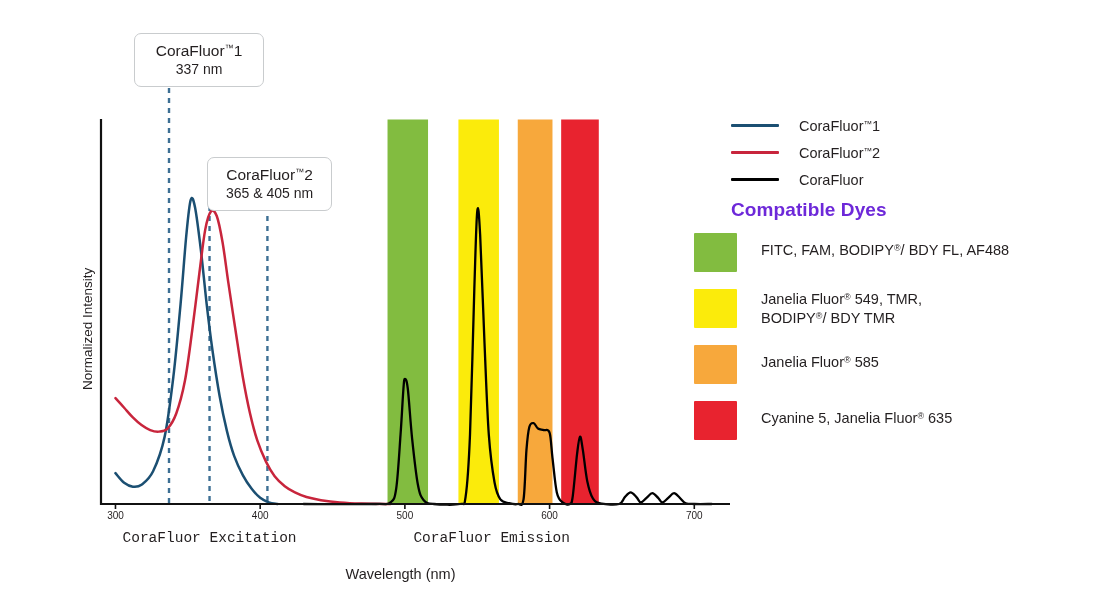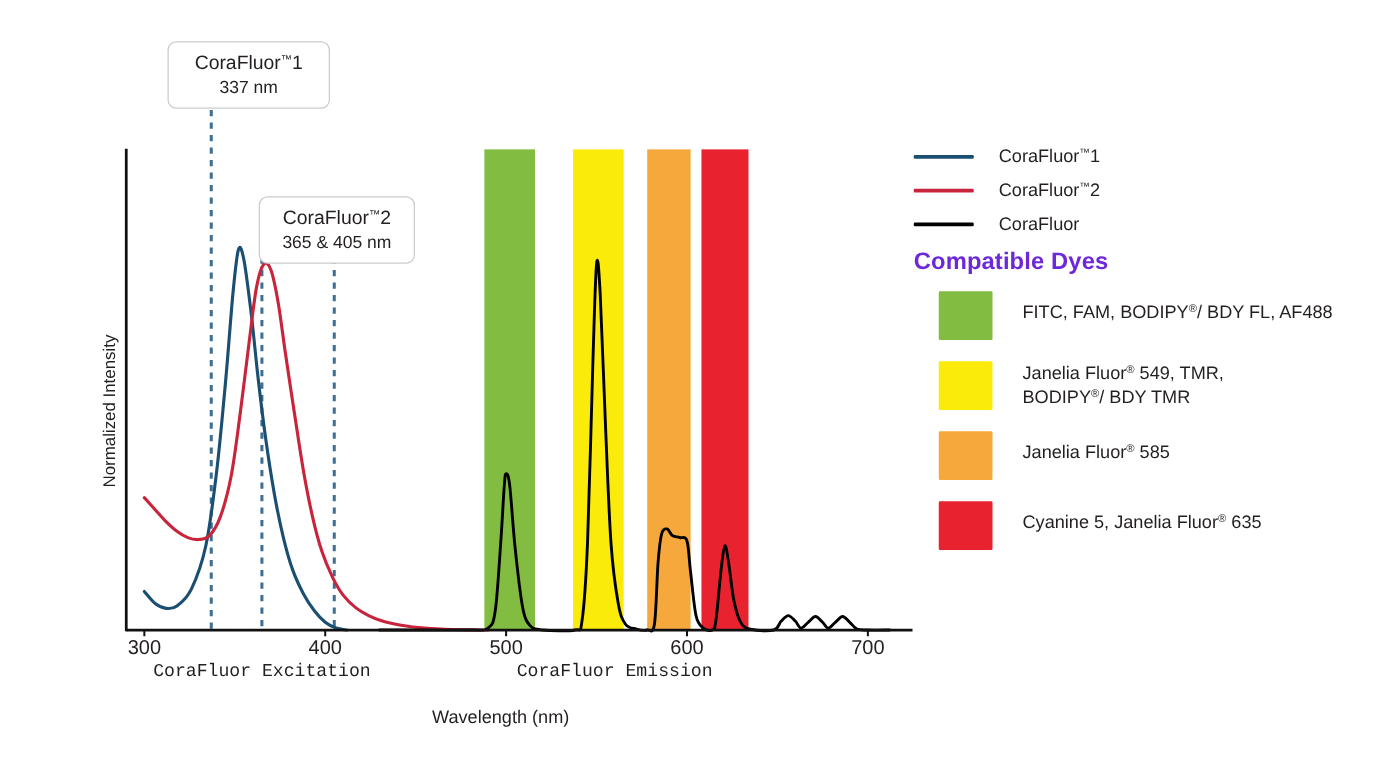--- a/index.html
+++ b/index.html
@@ -27,21 +27,21 @@
     white-space:nowrap;
   }
   .callout .l1{font-size:15.5px;}
   .callout .l2{font-size:14px;}
   .callout sup{font-size:9px;vertical-align:0.52em;letter-spacing:0;}
   #callout-1{left:134px;top:33px;width:130px;}
   #callout-2{left:207px;top:157px;width:125px;}
 
   
   .axis-tick{
-    position:absolute;font-size:16px;color:#231f20;
+    position:absolute;font-size:10px;color:#231f20;
     text-align:center;width:60px;
   }
   .axis-sub{
     position:absolute;font-size:14.5px;color:#231f20;
     text-align:center;white-space:nowrap;font-family:Liberation Mono, monospace;
   }
   .axis-title{
     position:absolute;font-size:14.5px;color:#231f20;
     white-space:nowrap;
   }
@@ -55,21 +55,21 @@
   .legend-row{display:flex;align-items:center;height:27px;}
   .legend-swatch{width:48px;height:3px;border-radius:1px;flex:0 0 auto;}
   .legend-label{margin-left:20px;font-size:14.5px;color:#231f20;white-space:nowrap;}
   .legend-label sup{font-size:8.5px;vertical-align:0.52em;}
 
   
   .dyes-title{
     position:absolute;left:731px;top:199px;
     font-size:19px;font-weight:bold;color:#6d28d9;letter-spacing:.1px;
   }
-  .dyes-list{position:absolute;left:751px;top:233px;width:360px;}
+  .dyes-list{position:absolute;left:694px;top:233px;width:360px;}
   .dye-row{display:flex;align-items:flex-start;margin-bottom:17px;}
   .dye-swatch{
     width:43px;height:39px;flex:0 0 auto;border-radius:1px;
   }
   .dye-label{
     margin-left:24px;font-size:14.5px;line-height:1.32;color:#231f20;
     padding-top:8px;white-space:pre-line;
   }
   .dye-label sup{font-size:9px;vertical-align:0.48em;}
 </style>

